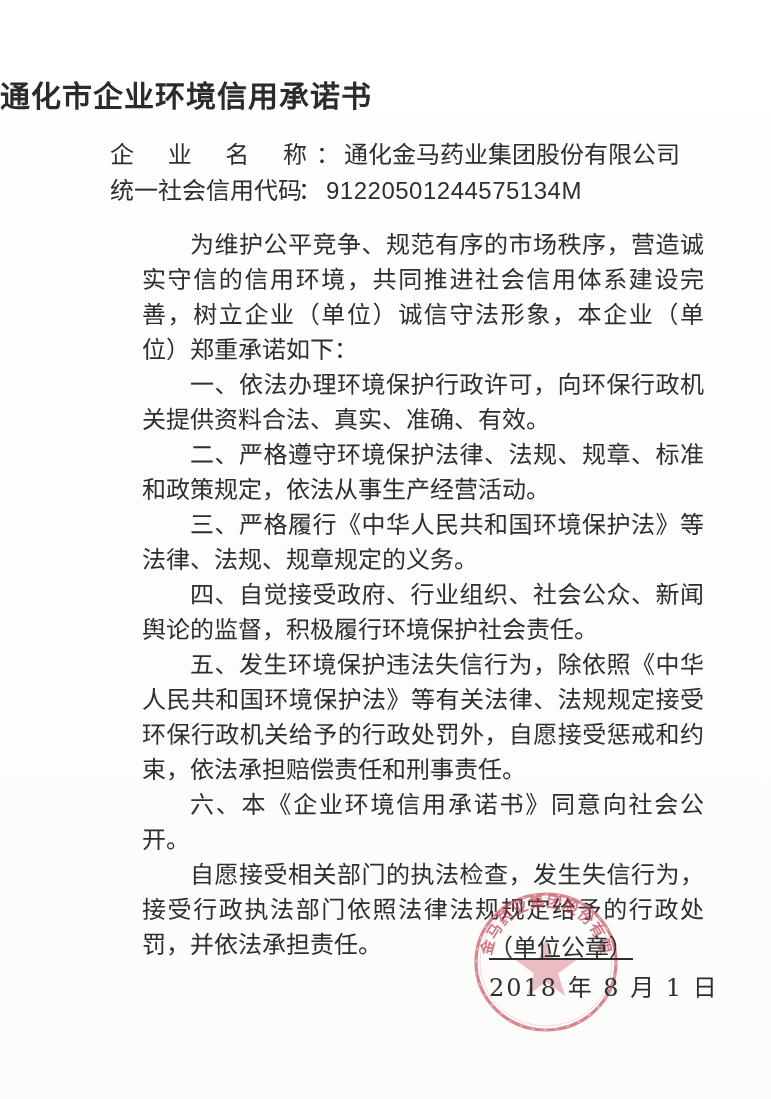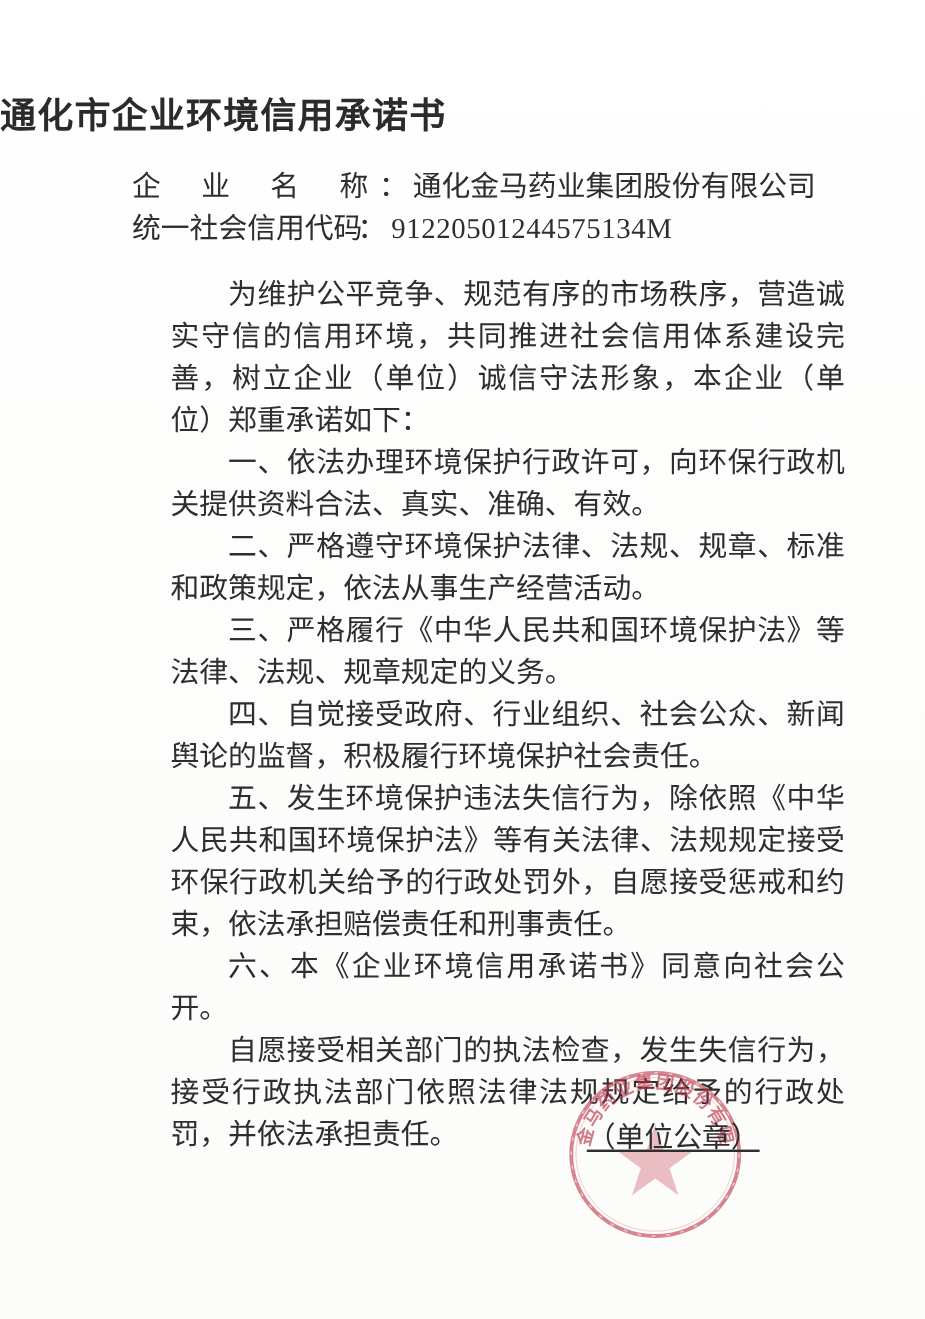--- a/index.html
+++ b/index.html
@@ -60,21 +60,21 @@
     letter-spacing: 0px;
   }
   .field-colon {
     margin-left: -4px;
     margin-right: 4px;
   }
   .field-value {
     color: #2e2e2e;
   }
   .field-value-code {
-    font-family: Liberation Serif, serif;
+    font-family: Liberation Sans, sans-serif;
     letter-spacing: 0.5px;
   }
   .body-block {
     position: absolute;
     top: 228px;
     left: 110px;
     width: 562px;
     margin-left: 32px;
   }
   .para {
@@ -176,14 +176,15 @@
       <text class="seal-arc-text" fill="#b8354a" opacity="0.9">
         <textPath href="#sealArc" startOffset="50%" text-anchor="middle">通化金马药业集团股份有限公司</textPath>
       </text>
       <polygon points="73,46 80.5,68.5 104,68.5 85,82.5 92.3,105 73,91 53.7,105 61,82.5 42,68.5 65.5,68.5" fill="#c0394b" opacity="0.45"></polygon>
       <ellipse cx="73" cy="71" rx="70" ry="68" fill="none" stroke="#ffffff" stroke-width="1.2" stroke-dasharray="3 9" opacity="0.55"></ellipse>
     </svg>
   </div>
 
   <div class="signature-block">
     <div class="sig-line">（单位公章）</div>
+    <div class="sig-date">2018 年 8 月 1 日</div>
   </div>
 </div>
 
 </body></html>

